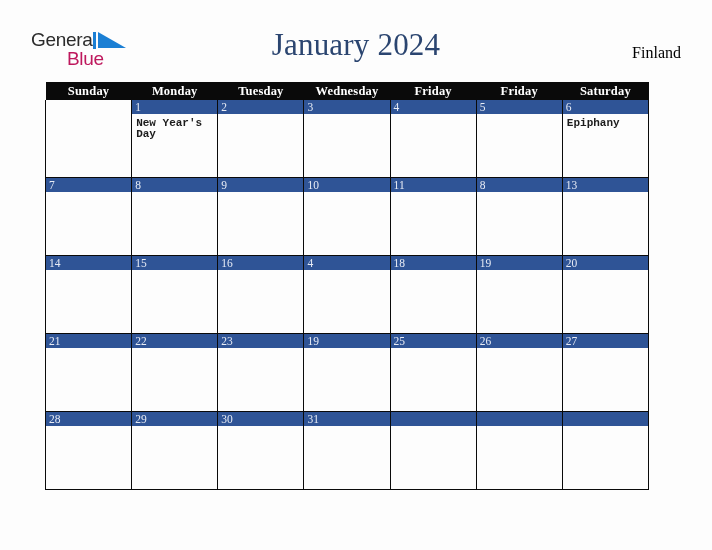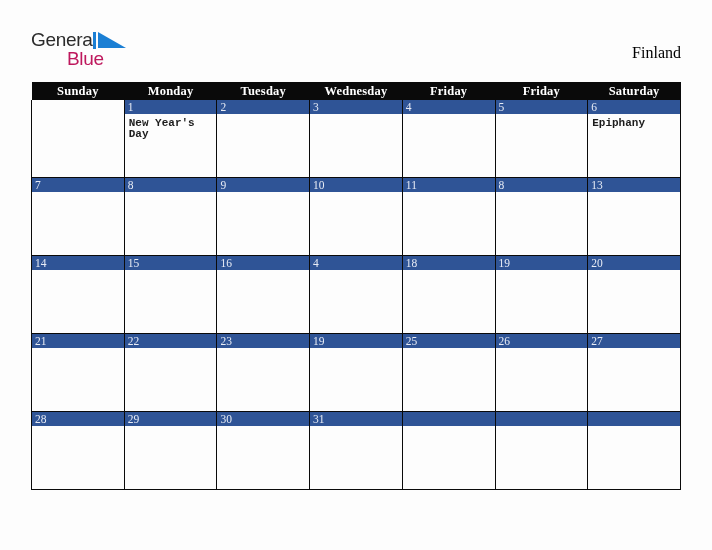--- a/index.html
+++ b/index.html
@@ -86,23 +86,23 @@
     top: 44px;
     font-family: "Liberation Serif", serif;
     font-size: 16px;
     color: #000000;
     white-space: nowrap;
   }
 
   
   .calendar {
     position: absolute;
-    left: 31px;
+    left: 45px;
     top: 82px;
-    width: 650px;
+    width: 604px;
     border-collapse: collapse;
     table-layout: fixed;
   }
   .calendar th {
     background: #0a0a0a;
     color: #ffffff;
     font-family: "Liberation Serif", serif;
     font-size: 12.5px;
     font-weight: bold;
     height: 18px;
@@ -161,20 +161,21 @@
       <span class="logo-general">General</span>
       <span class="logo-tri">
         <svg width="34" height="17" viewBox="0 0 34 17" xmlns="http://www.w3.org/2000/svg">
           <rect x="0" y="0" width="3" height="17" fill="#1b7fd4"></rect>
           <polygon points="5,0 33,16 5,16" fill="#1b7fd4"></polygon>
         </svg>
       </span>
       <span class="logo-blue">Blue</span>
     </div>
 
+    <div class="cal-title">January 2024</div>
 
     <div class="country">Finland</div>
 
   </div>
 
   <table class="calendar">
     <thead>
       <tr id="weekday-row">
           <th>Sunday</th>
           <th>Monday</th>

